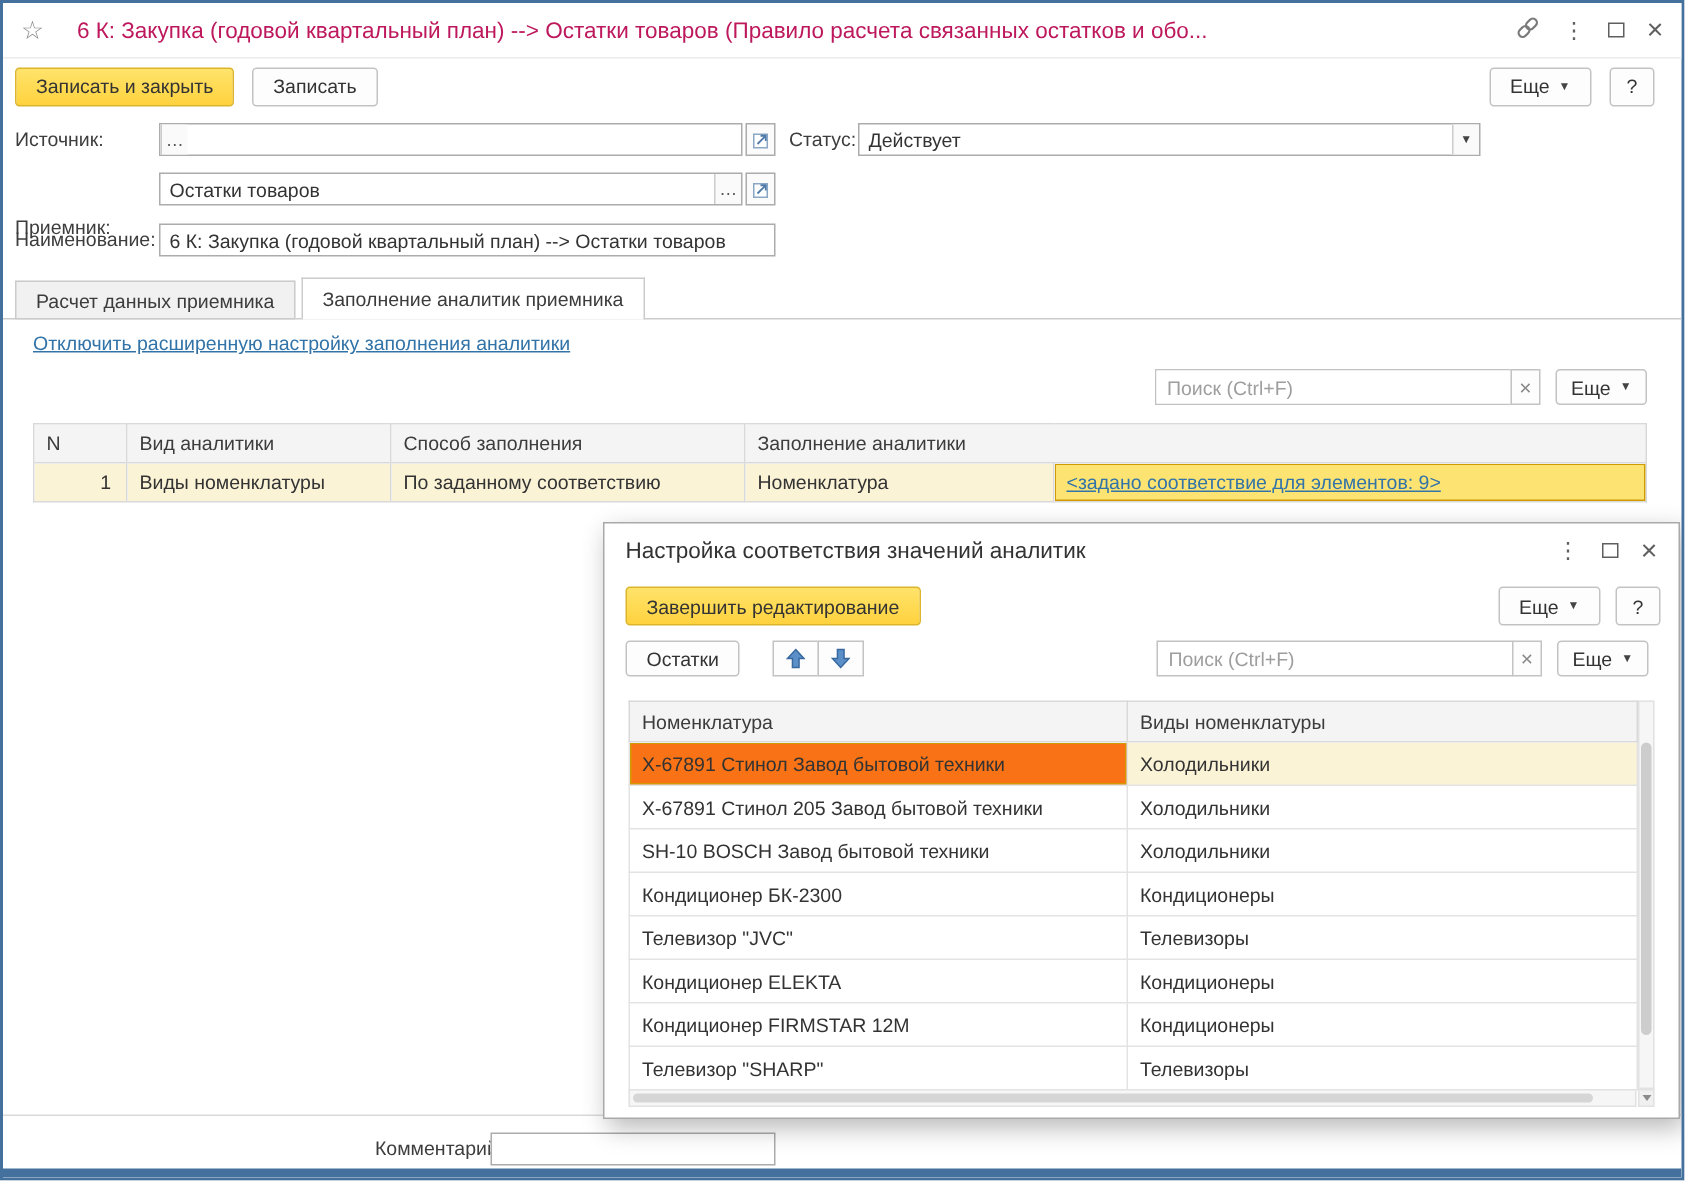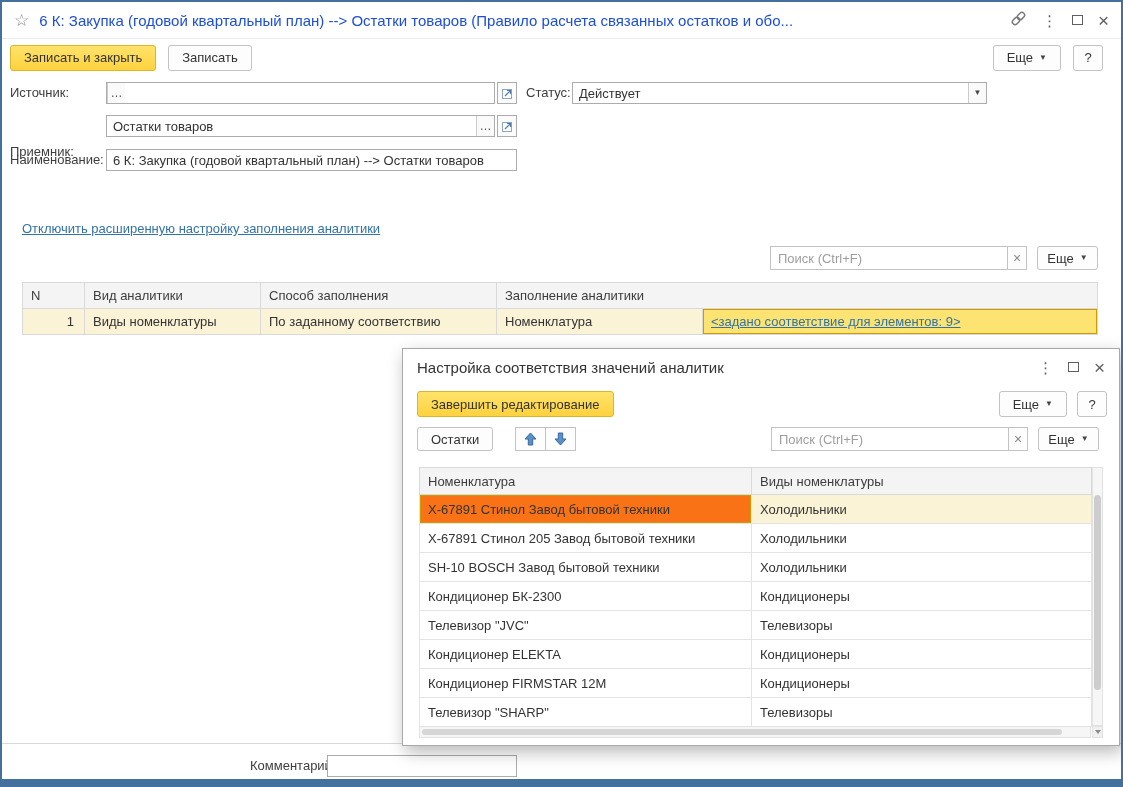--- a/index.html
+++ b/index.html
@@ -8,21 +8,21 @@
 
   .window { position:relative; width:1123px; height:787px; background:#fff;
             border:2px solid #44709e; overflow:hidden; font-size:13px; color:#333; }
   .abs { position:absolute; }
 
   
   .titlebar { position:absolute; top:0; left:0; right:0; height:37px; display:flex;
               align-items:center; padding:0 12px; gap:10px; background:#fff;
               border-bottom:1px solid #ececec; }
   .star { color:#8a8a8a; font-size:17px; line-height:1; }
-  .title { flex:1; font-size:15px; color:#1d4ed8; white-space:nowrap; overflow:hidden; text-overflow:ellipsis; }
+  .title { flex:1; font-size:15px; color:#be185d; white-space:nowrap; overflow:hidden; text-overflow:ellipsis;margin-left:12px; }
   .tb-icons { display:flex; align-items:center; gap:15px; }
   .dots { font-size:15px; color:#5f5f5f; line-height:1; }
   .maxbox { width:11px; height:10px; border:1px solid #5f5f5f; display:inline-block; }
   .closex { font-size:19px; color:#5f5f5f; line-height:1; }
 
   
   .btn { display:inline-flex; align-items:center; justify-content:center; gap:6px;
          height:26px; padding:0 13px; background:#fdfdfd; border:1px solid #c3c3c3;
          border-radius:3px; font:inherit; color:#333; white-space:nowrap; cursor:default; }
   .btn-yellow { background:linear-gradient(#ffe36b,#ffd23e); border-color:#dcb52c; }
@@ -162,20 +162,24 @@
         <rect x="1.5" y="2.5" width="9" height="9" fill="#fff" stroke="#8aa7c4"></rect>
         <path d="M4 9 L9.5 3.5 M6 3.5 H9.5 V7" stroke="#4e79a8" fill="none" stroke-width="1.2"></path>
       </svg>
   </span>
 
   <span class="label" style="left:8px; top:147px;">Наименование:</span>
   <div class="field" style="left:104px; top:147px; width:411px;">
     <input value="6 К: Закупка (годовой квартальный план) --&gt; Остатки товаров" style="">
   </div>
 
+  <div class="tabstrip">
+    <div class="tab">Расчет данных приемника</div>
+    <div class="tab active">Заполнение аналитик приемника</div>
+  </div>
 
   <a class="textlink abs" style="left:20px; top:219px;">Отключить расширенную настройку заполнения аналитики</a>
 
   <div class="searchbox abs" style="left:768px; top:244px; width:238px;">
     <input placeholder="Поиск (Ctrl+F)" style="">
   </div>
   <button class="btn clear-btn abs" style="left:1005px; top:244px;">×</button>
   <button class="btn more-sm abs" style="left:1035px; top:244px;">
     <span>Еще</span>
     <span class="caret">▼</span>

